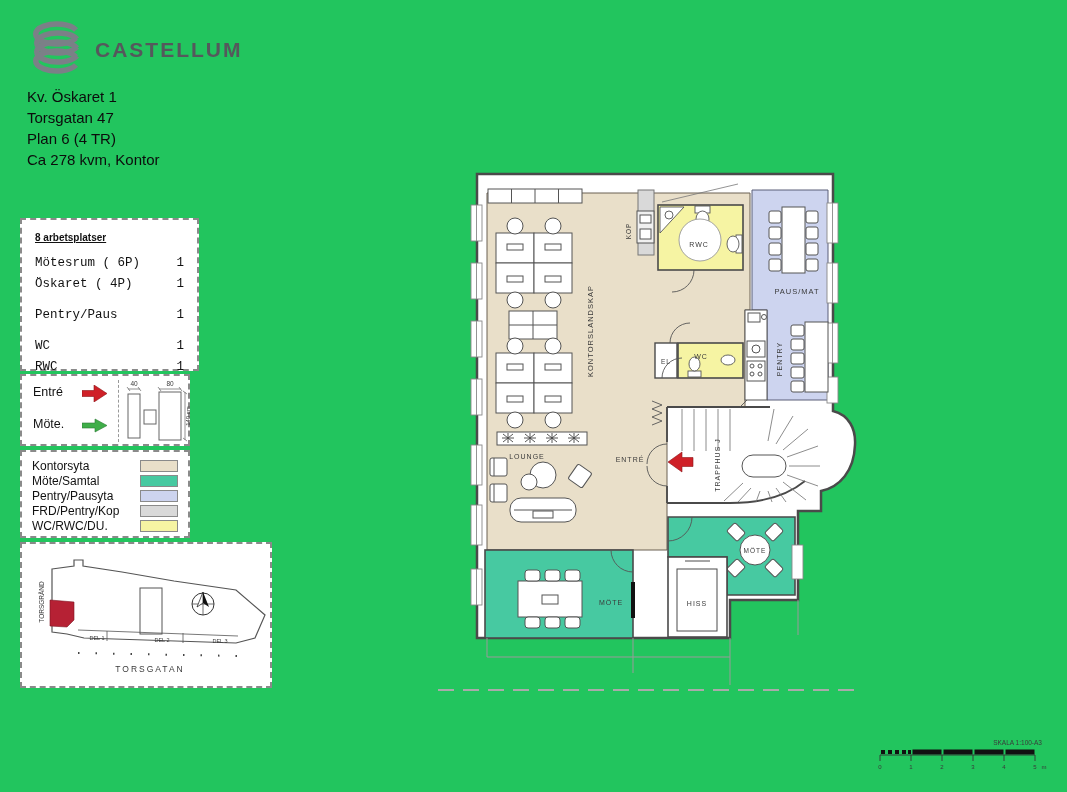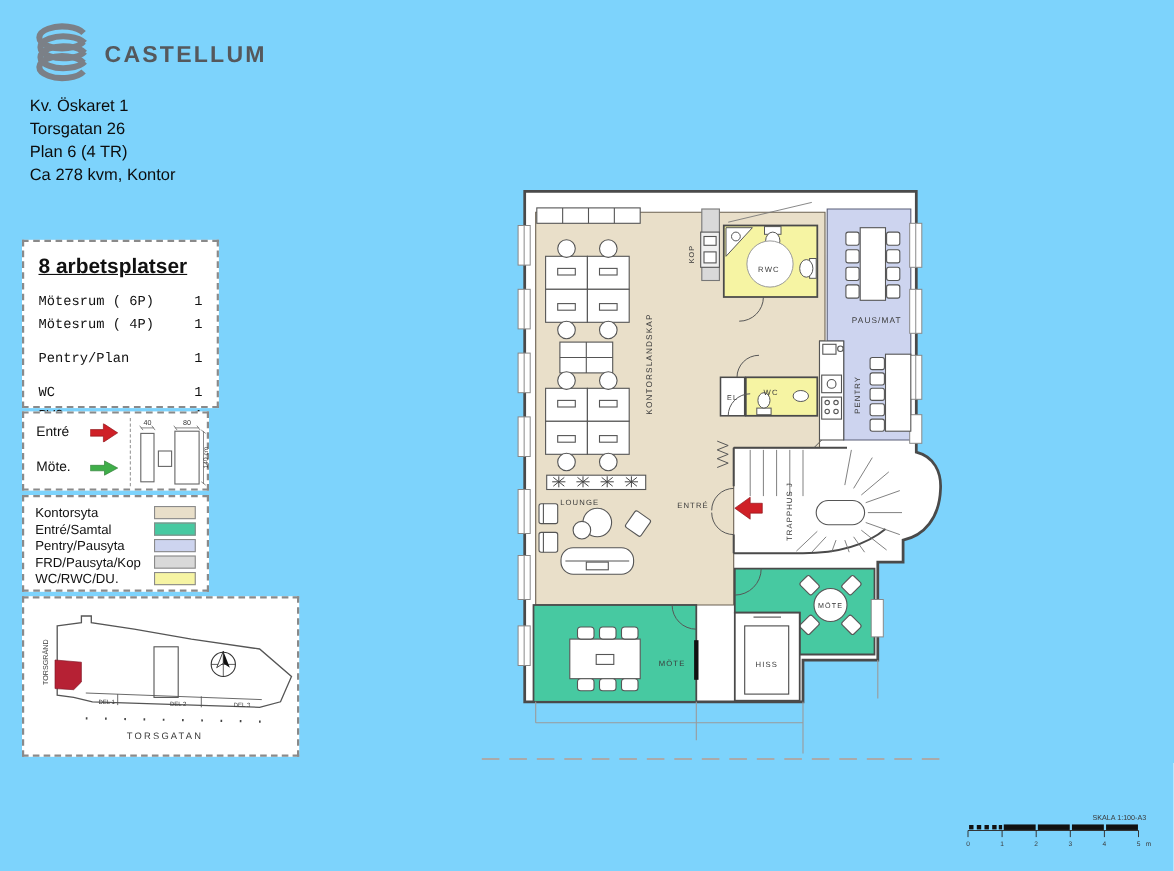--- a/index.html
+++ b/index.html
@@ -1,26 +1,26 @@
 <!DOCTYPE html>
 <html><head>
 <meta charset="utf-8">
 <style>
   html,body{margin:0;padding:0;background:#fff;}
-  #page{position:relative;width:1067px;height:792px;background:#7dd3fc;overflow:hidden;
+  #page{position:relative;width:1067px;height:792px;background:#22c55e;overflow:hidden;
         font-family:"Liberation Sans","DejaVu Sans",sans-serif;color:#111;}
   .abs{position:absolute;}
   
   #brand-text{position:absolute;left:95px;top:38px;font-size:21px;font-weight:bold;
               letter-spacing:2px;color:#55585c;}
   #header-block{position:absolute;left:27px;top:86px;font-size:15px;font-weight:normal;line-height:21px;color:#0c0c0c;}
   
   .panel{position:absolute;border:2px dashed #8a8a8a;background:#fff;box-sizing:border-box;}
   #program-box{left:20px;top:218px;width:179px;height:153px;padding:12px 13px 0 13px;}
-  #program-title{font-size:19px;font-weight:bold;text-decoration:underline;}
+  #program-title{font-size:10px;font-weight:bold;text-decoration:underline;}
   .prow{display:flex;justify-content:space-between;font-size:12.5px;font-family:Liberation Mono, monospace;}
   .mt14{margin-top:13px}.mt6{margin-top:7px}.mt18{margin-top:17px}
   #symbols-box{left:20px;top:374px;width:170px;height:72px;}
   #symbols-box .lbl{position:absolute;font-size:12.5px;}
   #sym-divider{position:absolute;left:96px;top:4px;height:62px;border-left:1px dashed #999;}
   #legend-box{left:20px;top:450px;width:170px;height:88px;padding:6px 10px;}
   .lrow{display:flex;justify-content:space-between;align-items:center;height:15.2px;font-size:12px;}
   .swatch{width:38px;height:12px;border:1px solid #8a8a8a;box-sizing:border-box;}
   #siteplan-box{left:20px;top:542px;width:252px;height:146px;}
   
@@ -37,37 +37,37 @@
       <path d="M 50,12 A 21 10 0 1 0 50,20"></path>
       <path d="M 51,21 A 21 10 0 1 0 51,29"></path>
       <path d="M 51,30 A 21 10 0 1 0 51,38"></path>
       <path d="M 50,39 A 21 10 0 1 0 50,47"></path>
     </g>
   </svg>
   <div id="brand-text">CASTELLUM</div>
 
   <div id="header-block">
     <div>Kv. Öskaret 1</div>
-    <div>Torsgatan 26</div>
+    <div>Torsgatan 47</div>
     <div>Plan 6 (4 TR)</div>
     <div>Ca 278 kvm, Kontor</div>
   </div>
 
   <div class="panel" id="program-box">
     <div id="program-title">8 arbetsplatser</div>
     <div class="prow mt14">
       <span>Mötesrum ( 6P)</span>
       <span>1</span>
     </div>
     <div class="prow mt6">
-      <span>Mötesrum ( 4P)</span>
+      <span>Öskaret ( 4P)</span>
       <span>1</span>
     </div>
     <div class="prow mt18">
-      <span>Pentry/Plan</span>
+      <span>Pentry/Paus</span>
       <span>1</span>
     </div>
     <div class="prow mt18">
       <span>WC</span>
       <span>1</span>
     </div>
     <div class="prow mt6">
       <span>RWC</span>
       <span>1</span>
     </div>
@@ -105,29 +105,29 @@
       <text transform="translate(69.5,38) rotate(-90)" x="0" y="0" font-size="6" text-anchor="middle">140 cm</text>
     </svg>
   </div>
 
   <div class="panel" id="legend-box">
     <div class="lrow">
       <span>Kontorsyta</span>
       <span class="swatch" style="background-color: rgb(233, 223, 201);"></span>
     </div>
     <div class="lrow">
-      <span>Entré/Samtal</span>
+      <span>Möte/Samtal</span>
       <span class="swatch" style="background-color: rgb(71, 201, 161);"></span>
     </div>
     <div class="lrow">
       <span>Pentry/Pausyta</span>
       <span class="swatch" style="background-color: rgb(205, 212, 239);"></span>
     </div>
     <div class="lrow">
-      <span>FRD/Pausyta/Kop</span>
+      <span>FRD/Pentry/Kop</span>
       <span class="swatch" style="background-color: rgb(217, 217, 217);"></span>
     </div>
     <div class="lrow">
       <span>WC/RWC/DU.</span>
       <span class="swatch" style="background-color: rgb(246, 244, 163);"></span>
     </div>
   </div>
 
   <div class="panel" id="siteplan-box">
     <svg width="248" height="142" viewBox="0 0 248 142">

